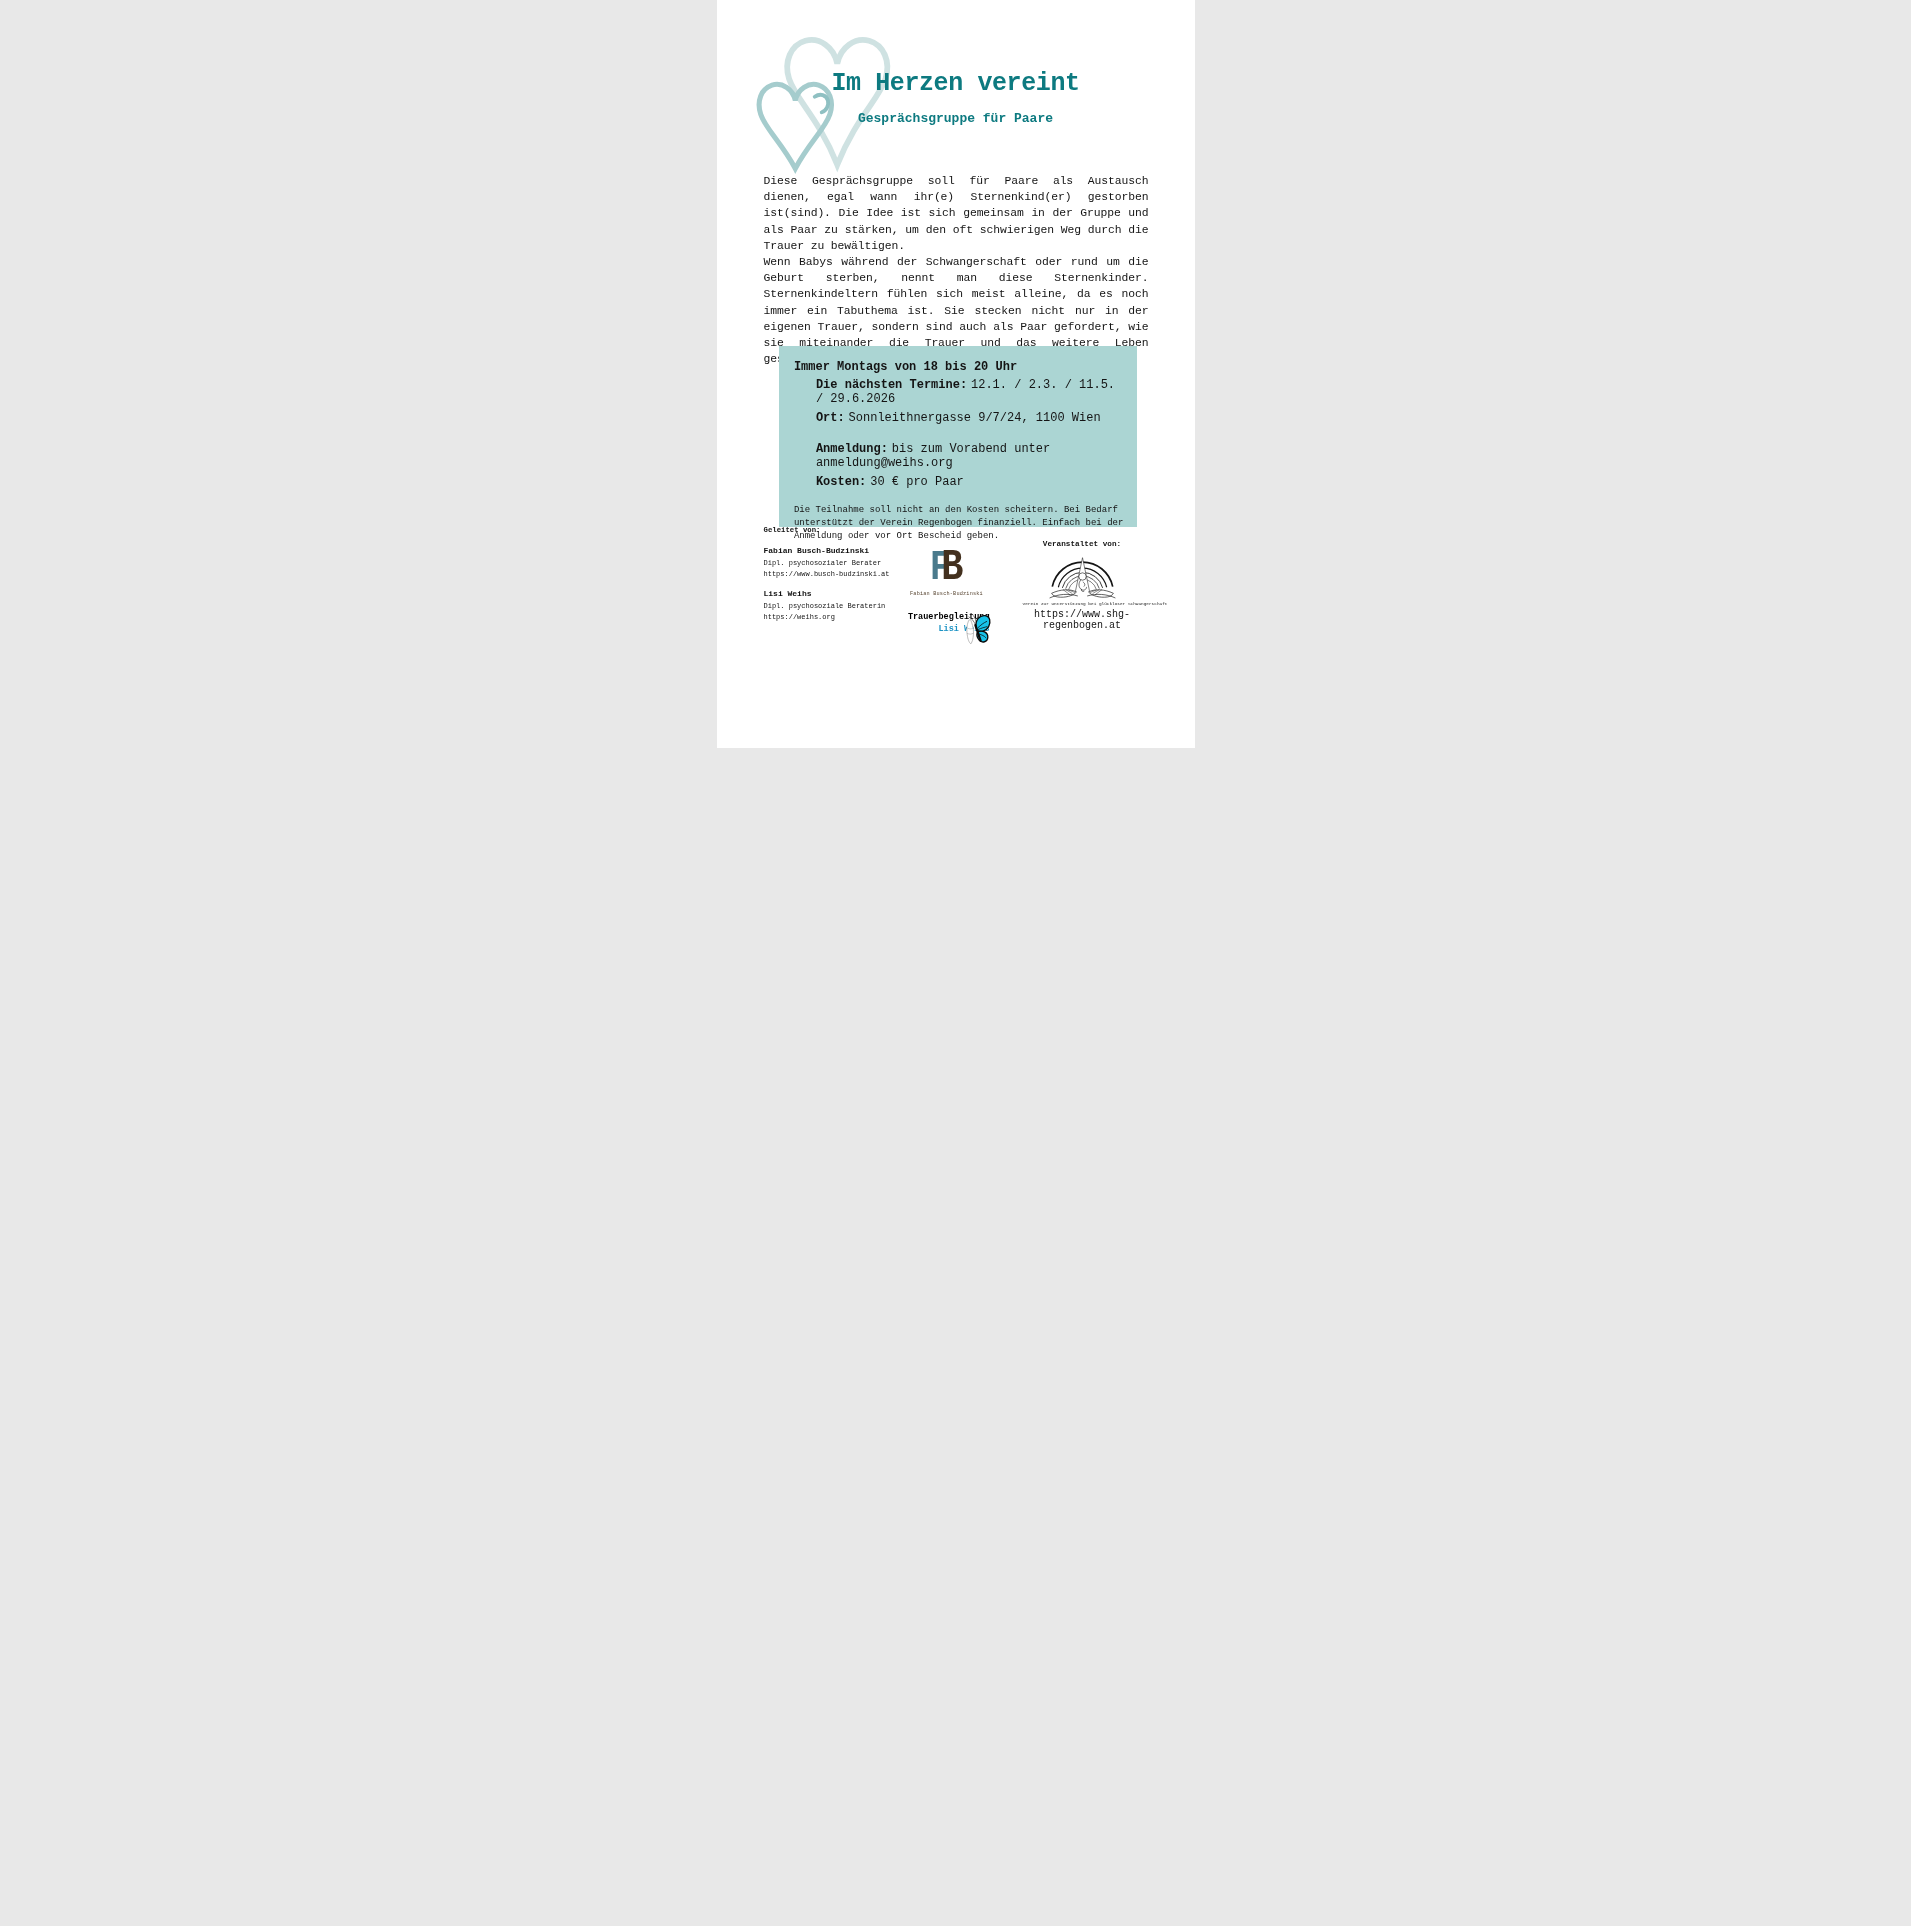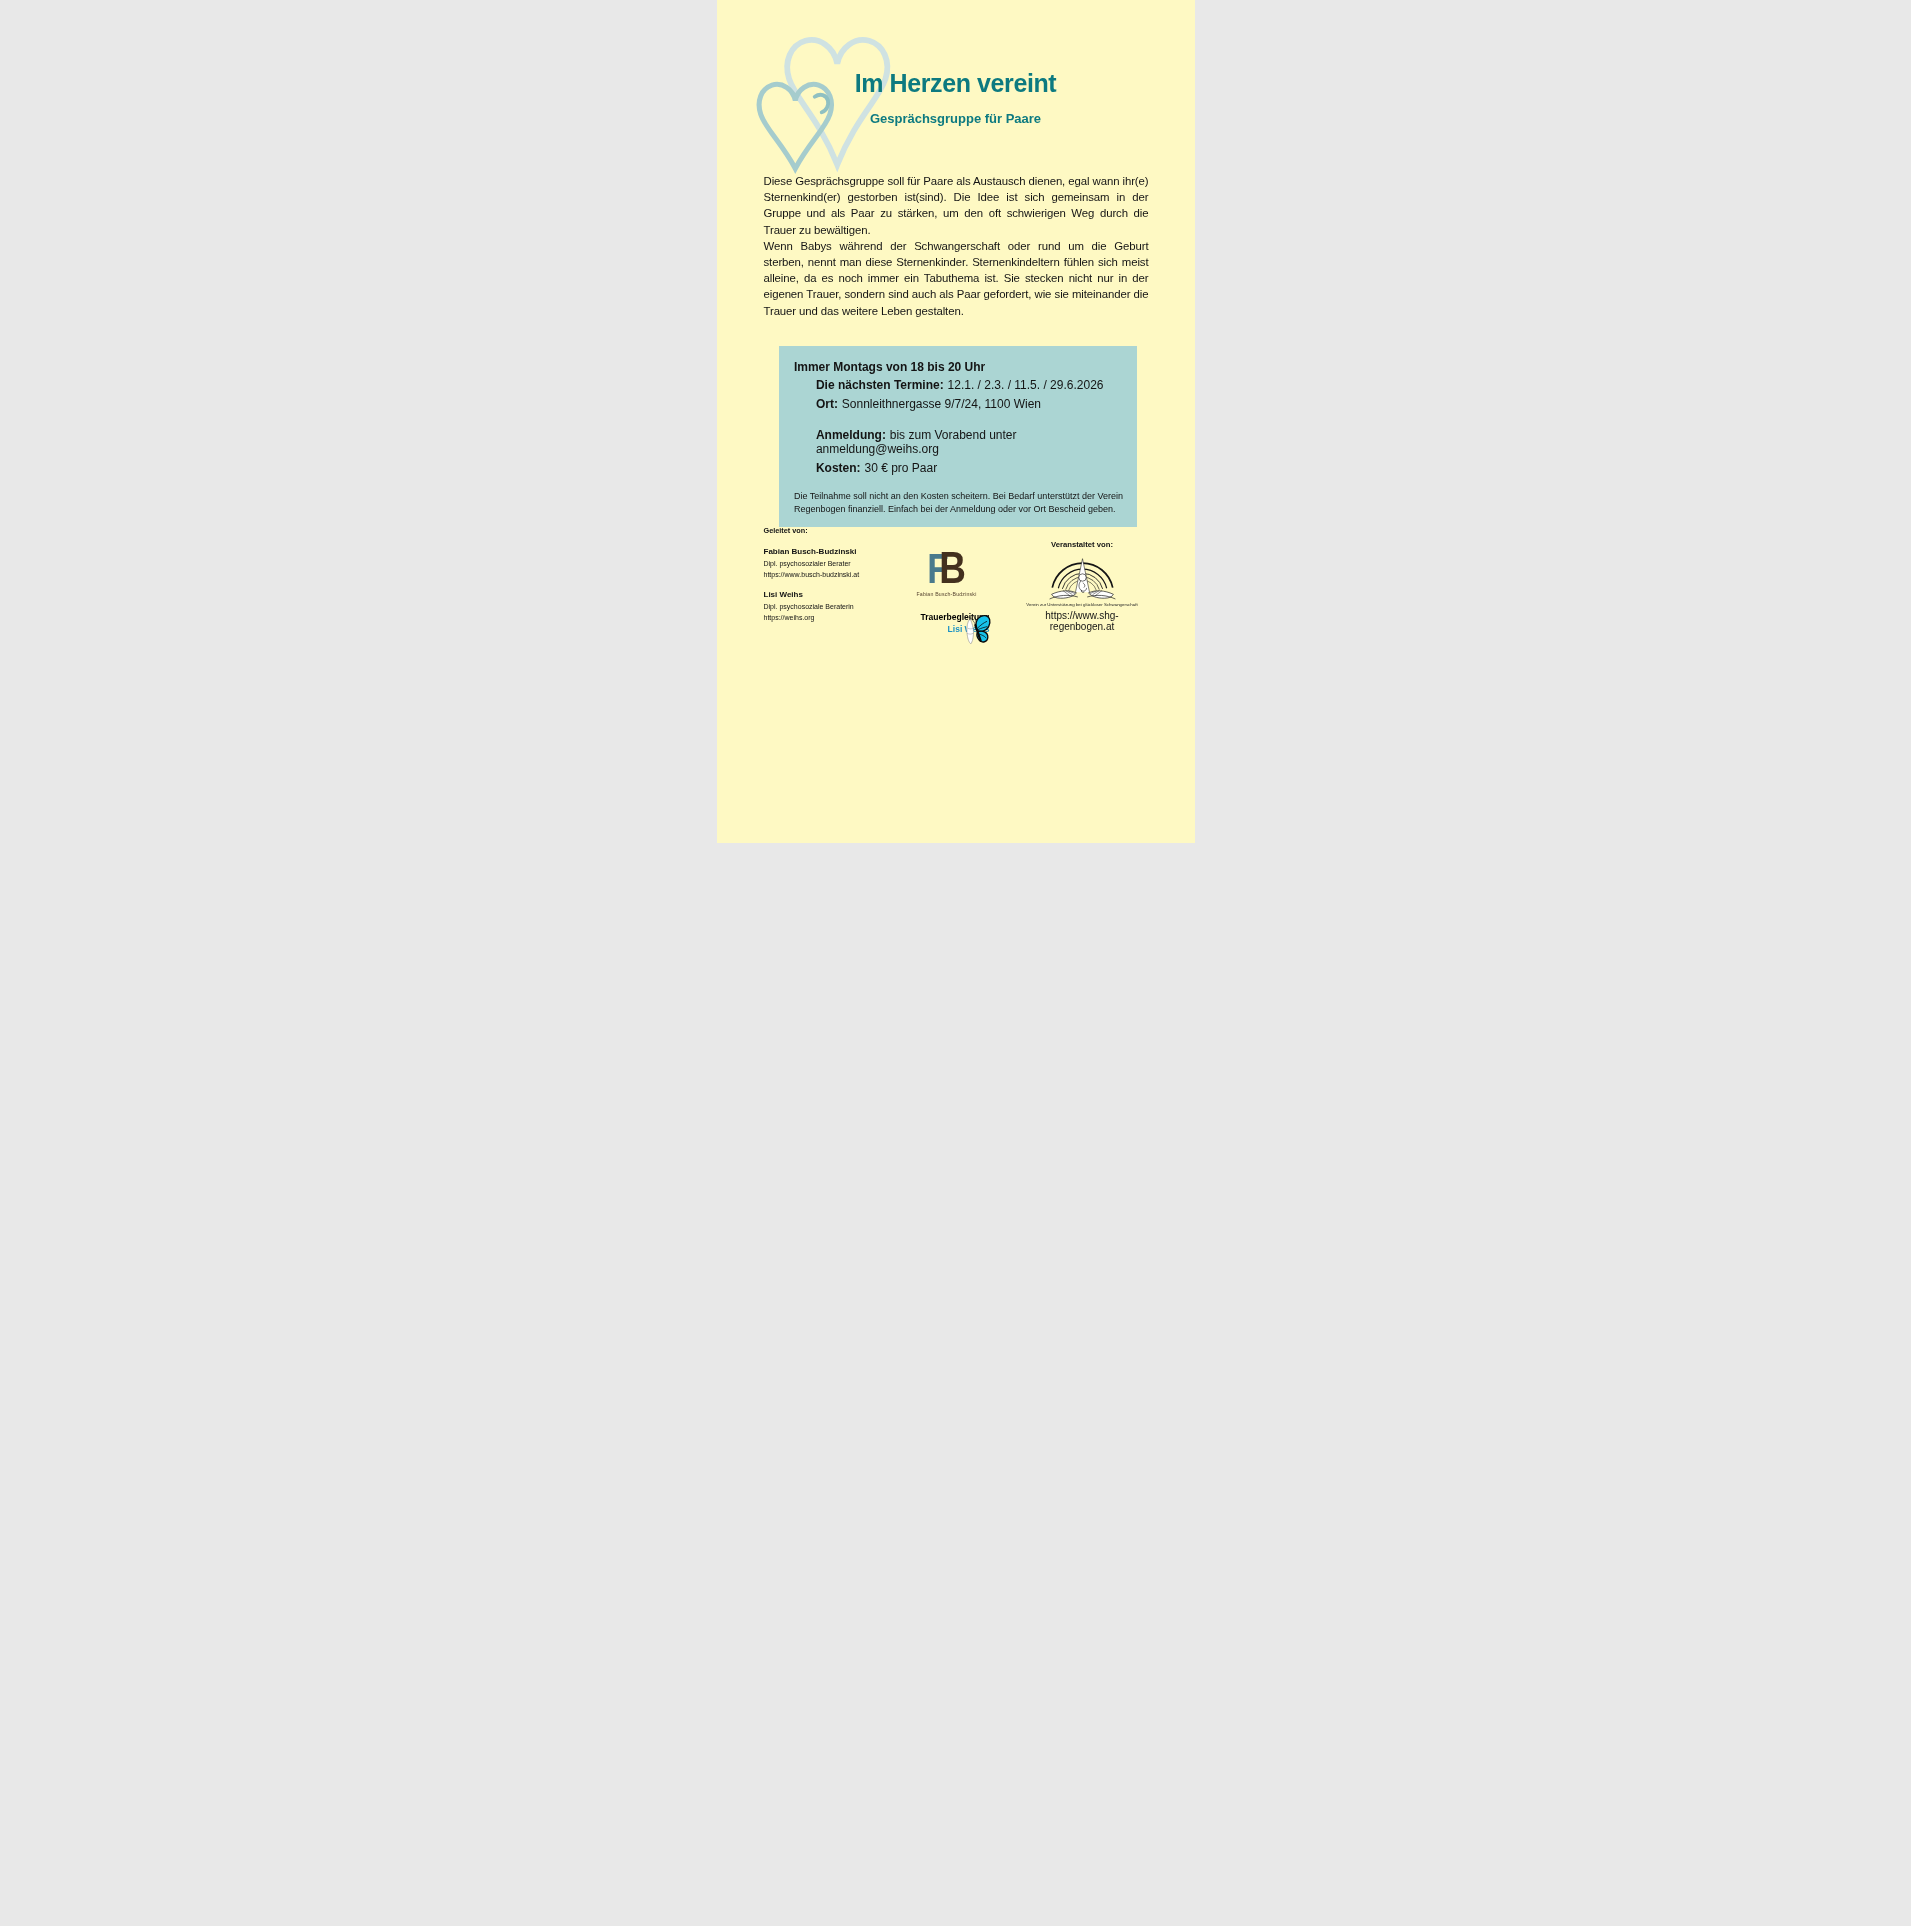--- a/index.html
+++ b/index.html
@@ -1,18 +1,18 @@
 <!DOCTYPE html>
 <html style="font-size:6.2px"><head>
 <meta charset="utf-8">
 <style>
   html,body{margin:0;padding:0;background:#e8e8e8;}
   #page{
-    position:relative;width:478px;height:843px;margin:0 auto;background:#fef9c3;
-    font-family:Liberation Sans, sans-serif;color:#141414;overflow:hidden;
+    position:relative;width:478px;height:748px;margin:0 auto;background:#ffffff;
+    font-family:Liberation Mono, monospace;color:#141414;overflow:hidden;
   }
   .bold{font-weight:700;}
   
   .hearts{position:absolute;left:20px;top:34px;width:171px;height:141px;}
   .title{
     position:absolute;left:0;top:69px;width:478px;text-align:center;
     font-size:25px;font-weight:700;color:#0d7a80;letter-spacing:-0.4px;
   }
   .subtitle{
     position:absolute;left:0;top:111px;width:478px;text-align:center;

